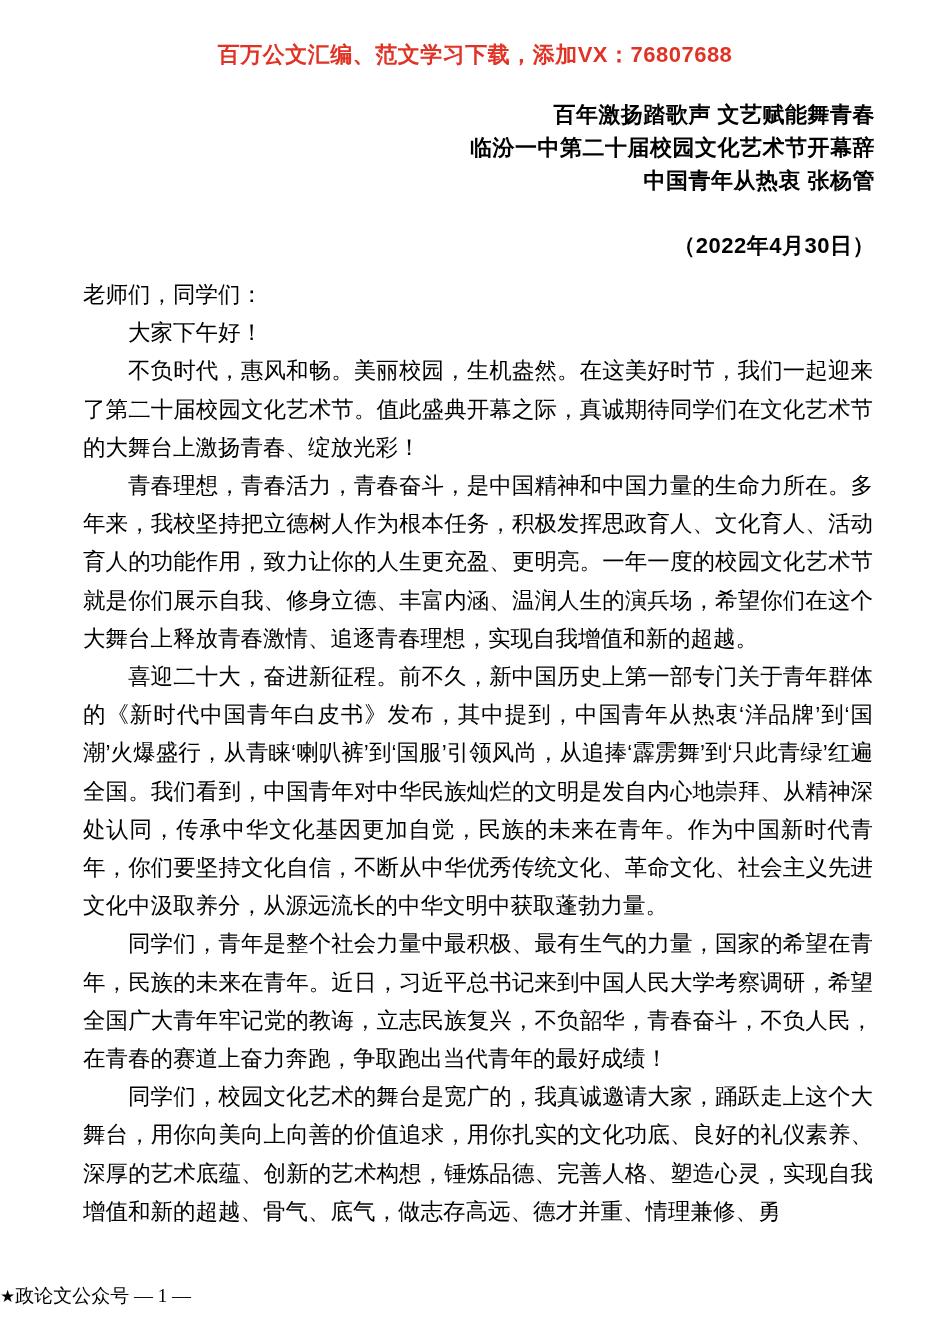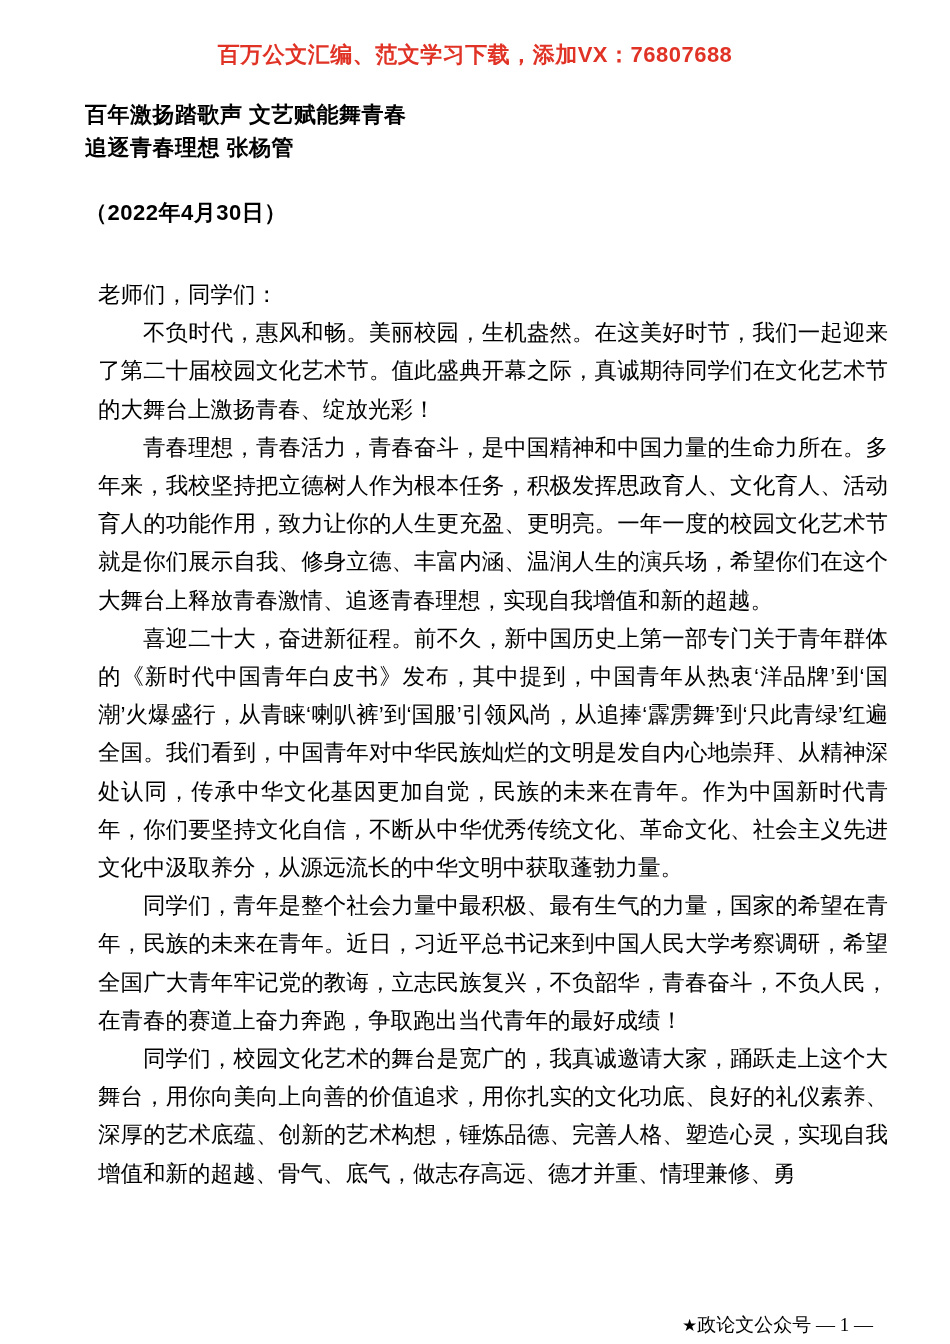--- a/index.html
+++ b/index.html
@@ -35,63 +35,62 @@
     letter-spacing: 0.5px;
     white-space: nowrap;
   }
 
   
   .title-block {
     position: absolute;
     top: 98px;
     left: 85px;
     width: 790px;
-    text-align: left;
+    text-align: right;
   }
   .title-line {
     font-size: 22px;
     font-weight: bold;
     line-height: 33px;
     letter-spacing: 0.5px;
     white-space: nowrap;
   }
   .title-line.date {
     font-weight: bold;
     margin-top: 32px;
   }
 
   
   .body-text {
     position: absolute;
     top: 276px;
-    left: 98px;
+    left: 83px;
     width: 790px;
   }
   .para {
     font-size: 22.5px;
     line-height: 38.2px;
     text-align: justify;
     text-justify: inter-ideograph;
     letter-spacing: 0px;
     margin: 0;
     text-indent: 0;
   }
   .para.indent {
     text-indent: 2em;
   }
 
   
   .footer {
     position: absolute;
     left: 0;
-    top: 1312px;
+    top: 1283px;
     width: 950px;
     padding-right: 77px;
     box-sizing: border-box;
-    text-align: right;
     font-family: "Liberation Serif", "DejaVu Serif", serif;
     font-size: 19px;
     color: #000000;
     white-space: nowrap;
   }
   .footer .star {
     font-family: "DejaVu Sans", sans-serif;
     font-size: 17px;
   }
   .footer .pg {
@@ -100,26 +99,28 @@
 </style>
 </head>
 <body>
 
 <div class="page">
 
   <div class="promo-header">百万公文汇编、范文学习下载，添加VX：76807688</div>
 
   <div class="title-block">
     <div class="title-line">百年激扬踏歌声  文艺赋能舞青春</div>
-    <div class="title-line">追逐青春理想  张杨管</div>
+    <div class="title-line">临汾一中第二十届校园文化艺术节开幕辞</div>
+    <div class="title-line">中国青年从热衷  张杨管</div>
     <div class="title-line date">（2022年4月30日）</div>
   </div>
 
   <div class="body-text">
     <p class="para">老师们，同学们：</p>
+    <p class="para indent">大家下午好！</p>
     <p class="para indent">不负时代，惠风和畅。美丽校园，生机盎然。在这美好时节，我们一起迎来了第二十届校园文化艺术节。值此盛典开幕之际，真诚期待同学们在文化艺术节的大舞台上激扬青春、绽放光彩！</p>
     <p class="para indent">青春理想，青春活力，青春奋斗，是中国精神和中国力量的生命力所在。多年来，我校坚持把立德树人作为根本任务，积极发挥思政育人、文化育人、活动育人的功能作用，致力让你的人生更充盈、更明亮。一年一度的校园文化艺术节就是你们展示自我、修身立德、丰富内涵、温润人生的演兵场，希望你们在这个大舞台上释放青春激情、追逐青春理想，实现自我增值和新的超越。</p>
     <p class="para indent">喜迎二十大，奋进新征程。前不久，新中国历史上第一部专门关于青年群体的《新时代中国青年白皮书》发布，其中提到，中国青年从热衷‘洋品牌’到‘国潮’火爆盛行，从青睐‘喇叭裤’到‘国服’引领风尚，从追捧‘霹雳舞’到‘只此青绿’红遍全国。我们看到，中国青年对中华民族灿烂的文明是发自内心地崇拜、从精神深处认同，传承中华文化基因更加自觉，民族的未来在青年。作为中国新时代青年，你们要坚持文化自信，不断从中华优秀传统文化、革命文化、社会主义先进文化中汲取养分，从源远流长的中华文明中获取蓬勃力量。</p>
     <p class="para indent">同学们，青年是整个社会力量中最积极、最有生气的力量，国家的希望在青年，民族的未来在青年。近日，习近平总书记来到中国人民大学考察调研，希望全国广大青年牢记党的教诲，立志民族复兴，不负韶华，青春奋斗，不负人民，在青春的赛道上奋力奔跑，争取跑出当代青年的最好成绩！</p>
     <p class="para indent">同学们，校园文化艺术的舞台是宽广的，我真诚邀请大家，踊跃走上这个大舞台，用你向美向上向善的价值追求，用你扎实的文化功底、良好的礼仪素养、深厚的艺术底蕴、创新的艺术构想，锤炼品德、完善人格、塑造心灵，实现自我增值和新的超越、骨气、底气，做志存高远、德才并重、情理兼修、勇</p>
   </div>
 
   <div class="footer">
     <span class="star">★</span><span>政论文公众号</span>
     <span class="pg">—</span>

